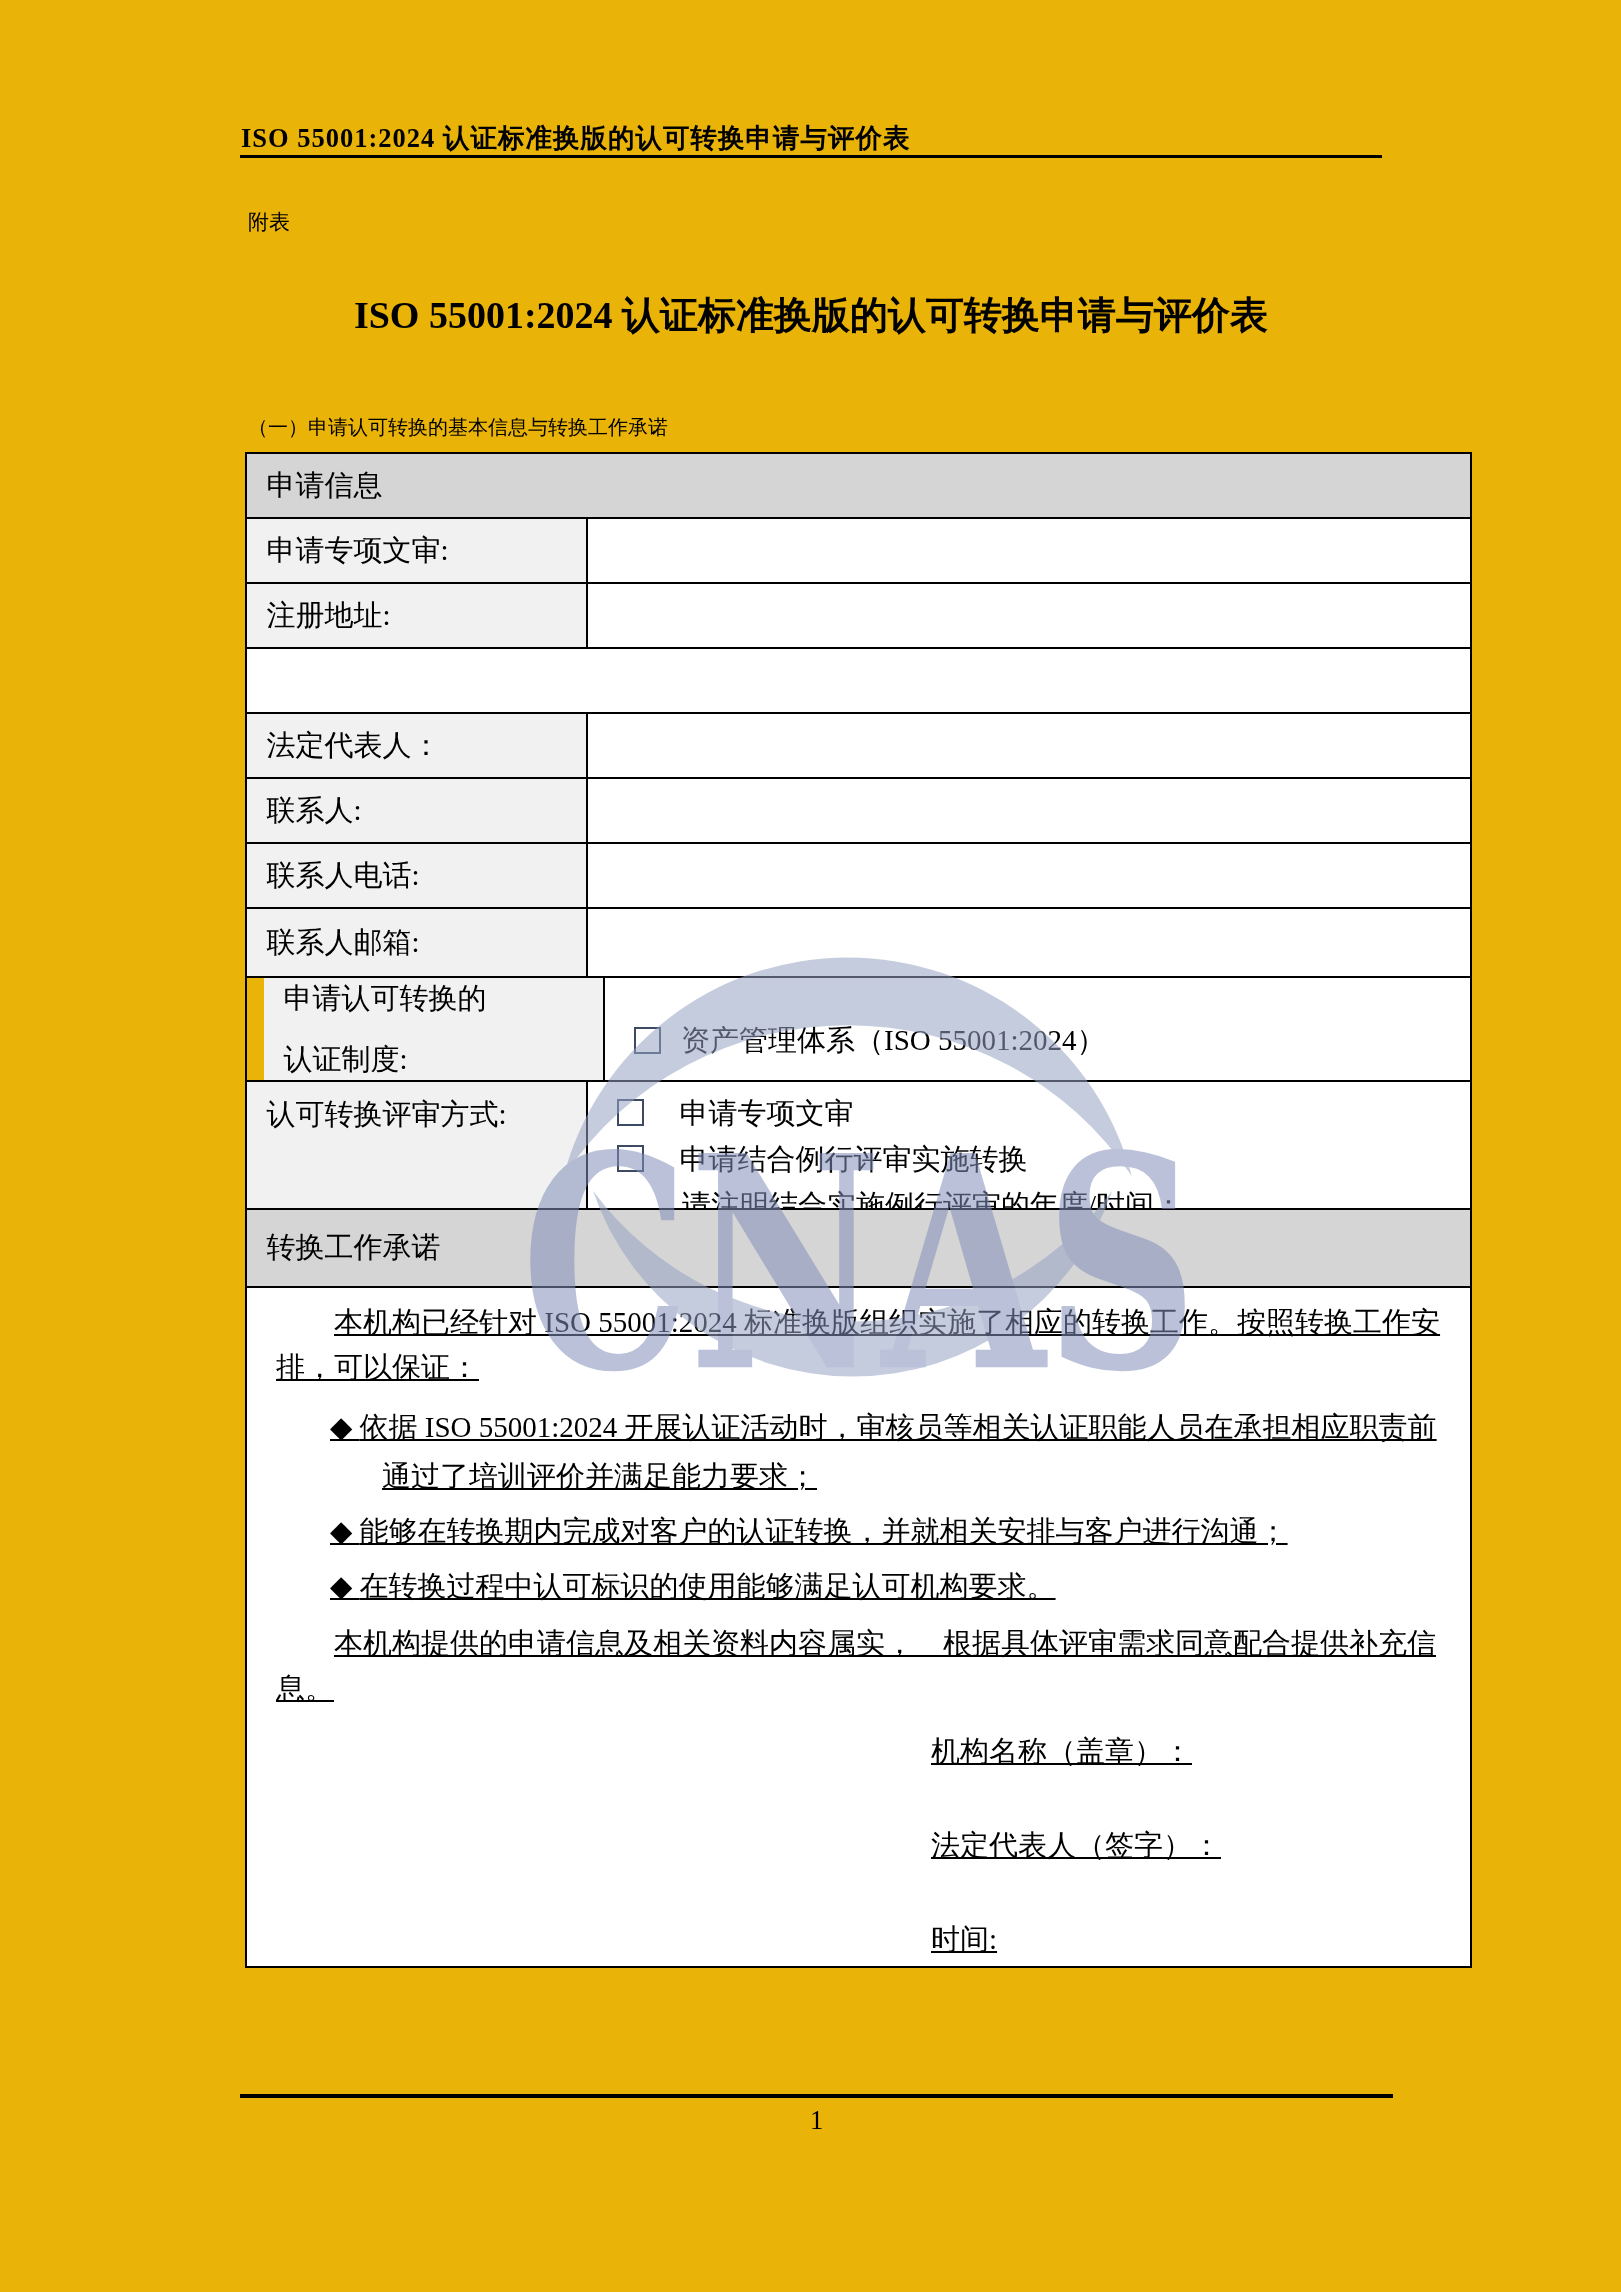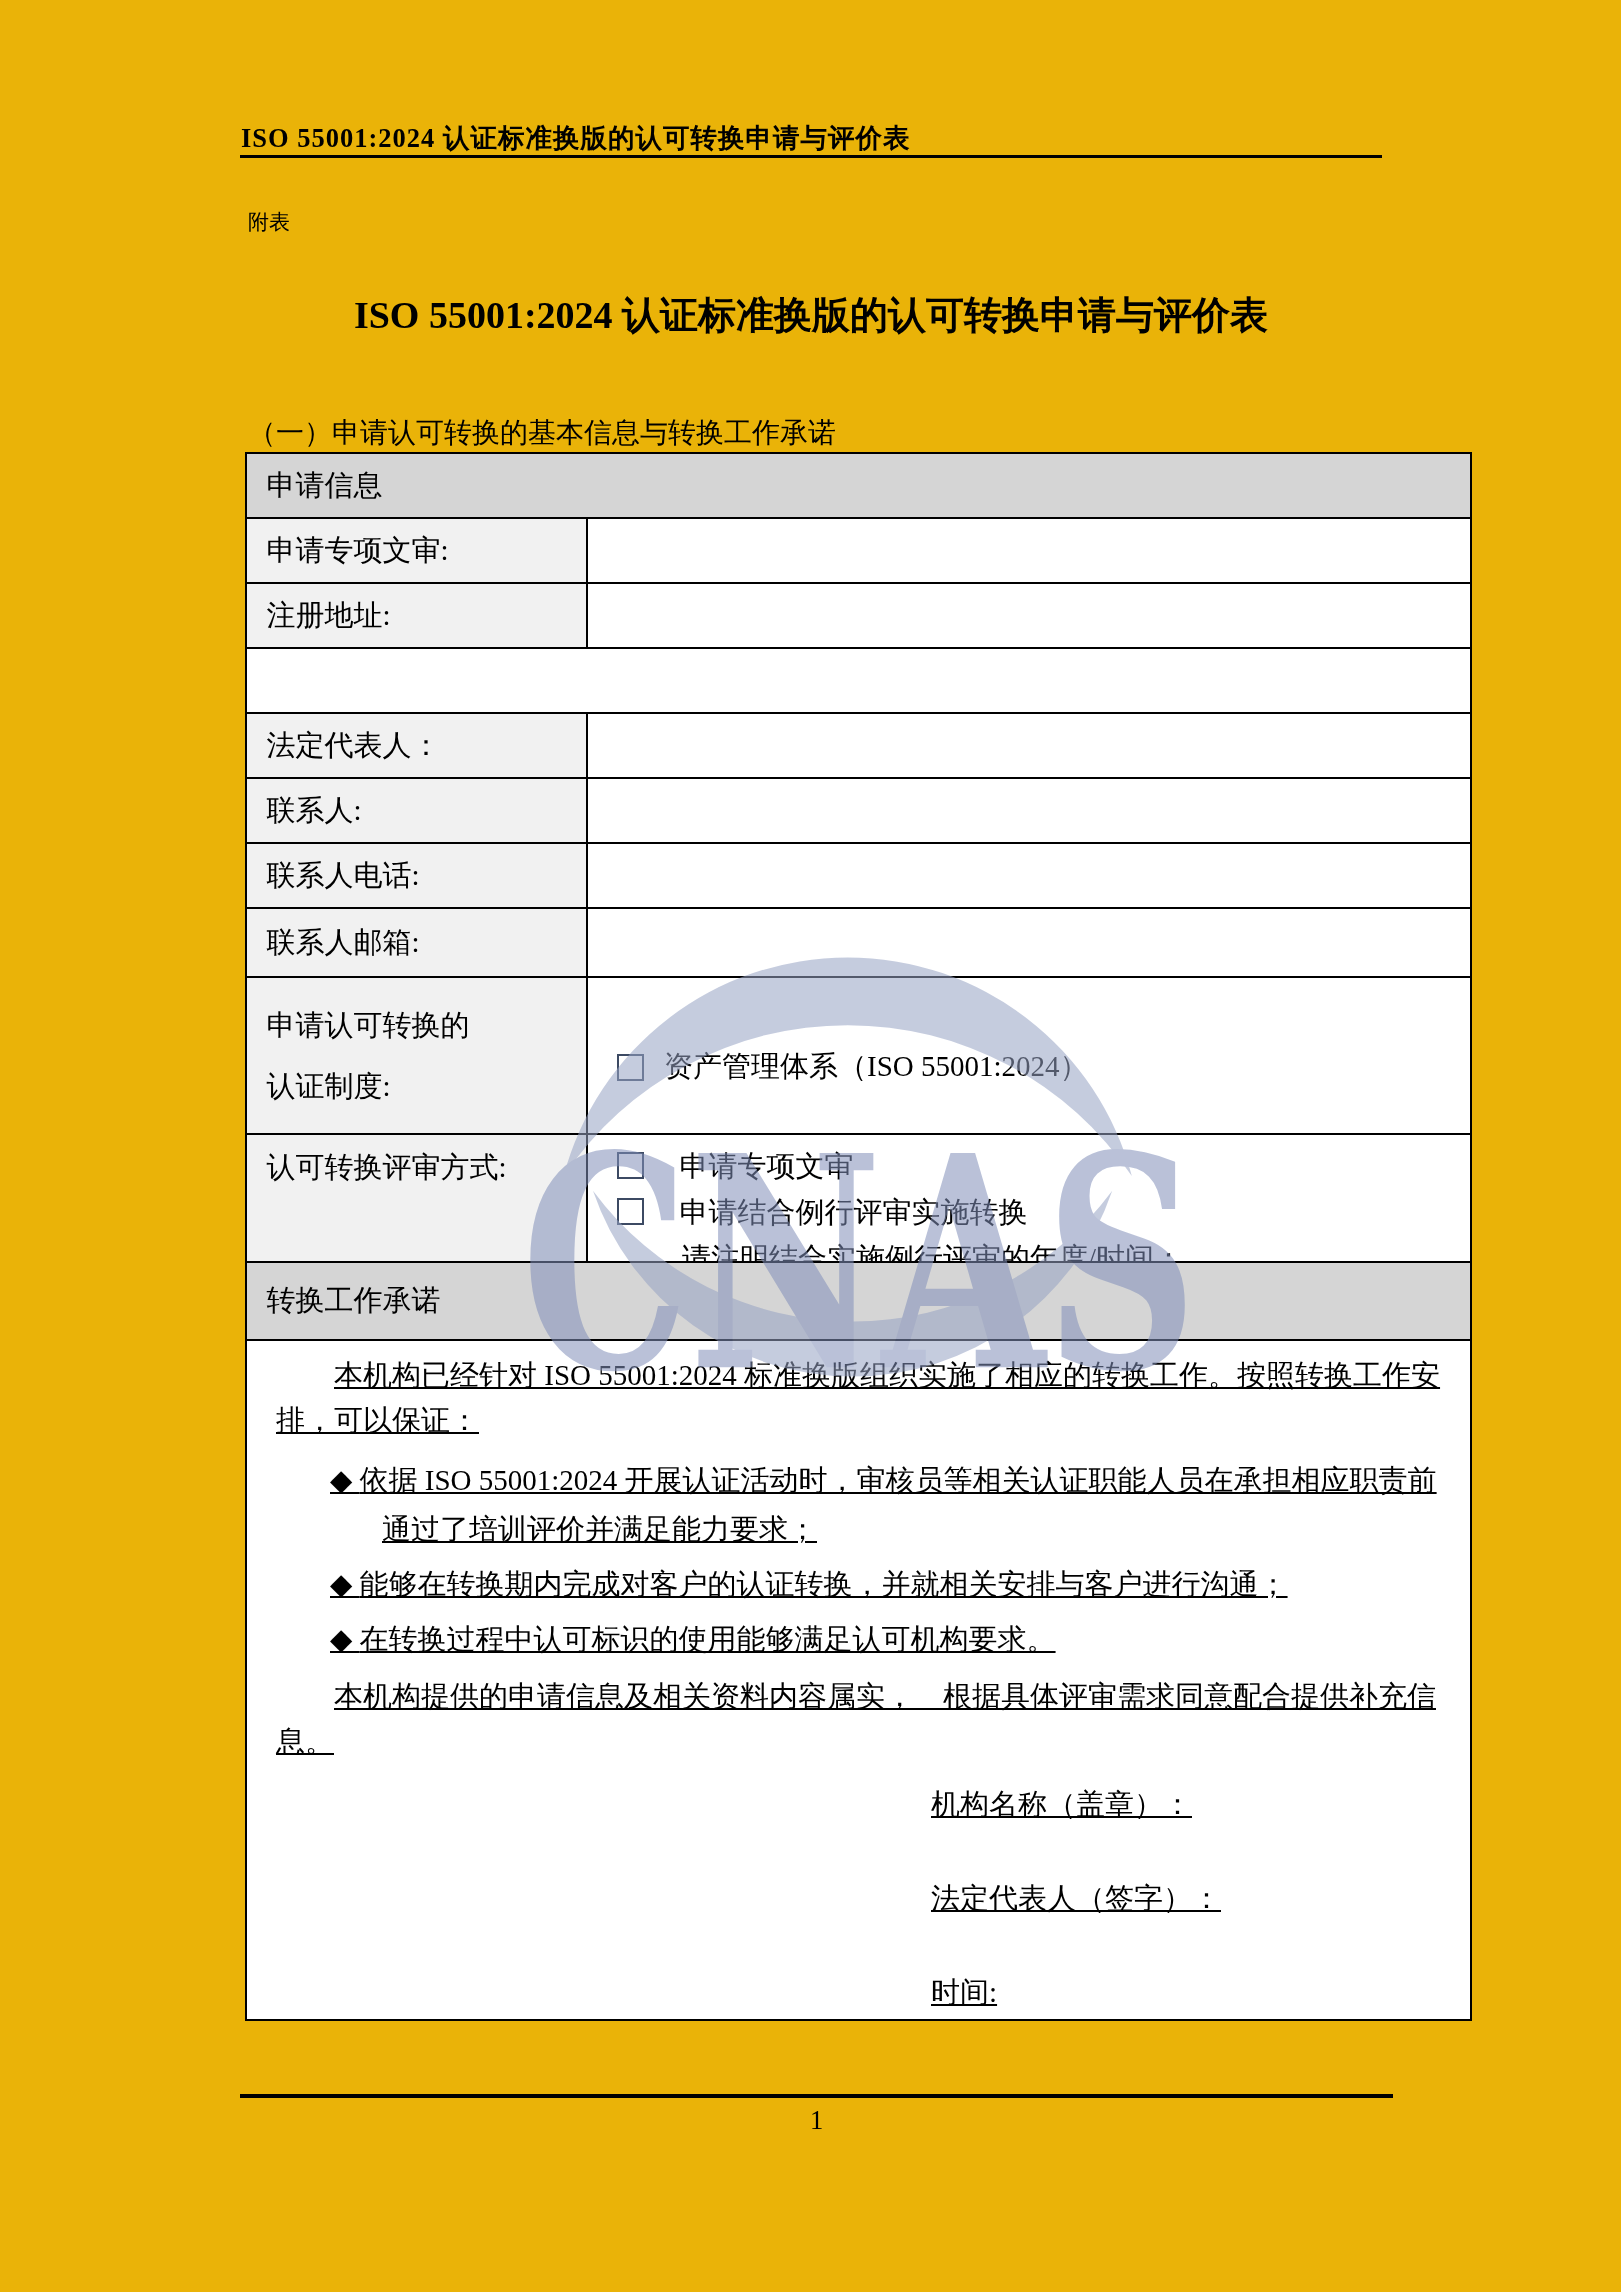--- a/index.html
+++ b/index.html
@@ -13,38 +13,38 @@
   .hdr-text {
     position:absolute; left:241px; top:120px; font-size:26.5px; font-weight:bold;
     letter-spacing:1px; white-space:nowrap;
   }
   .hdr-line { position:absolute; left:240px; top:155px; width:1142px; height:2.9px; background:#000; }
   .appendix { position:absolute; left:248px; top:208px; font-size:21px; }
   .doc-title {
     position:absolute; left:240px; top:290px; width:1142px; text-align:center;
     font-size:38px; font-weight:bold; white-space:nowrap;
   }
-  .section-heading { position:absolute; left:248px; top:414px; font-size:28px; }
+  .section-heading { position:absolute; left:248px; top:414px; font-size:20px; }
 
   
   .tbl {
     position:absolute; left:245px; top:452px; width:1227px;
     border:2px solid #000; font-size:29px;
   }
   .trow { display:flex; border-bottom:2px solid #000; }
   .trow:last-child { border-bottom:none;text-decoration:underline; }
   .cell-label {
     width:341px; border-right:2px solid #000; background:#f1f1f1;
     padding-left:19.6px; display:flex; align-items:center;
   }
   .cell-value { flex:1; background:#fff; }
   .row-gray { background:#d5d5d5; padding-left:19.6px; display:flex; align-items:center; }
   .h66 { height:65px; } .h70 { height:69px; }
 
-  .row-scheme { height:157px; }
+  .row-scheme { height:104px;padding-left:17px; }
   .row-scheme .cell-label { flex-direction:column; align-items:flex-start; justify-content:center; }
   .row-scheme .cell-label span { line-height:61px; }
   .row-scheme .cell-value { display:flex; align-items:center; padding-top:23.5px; padding-left:29px;font-family:Liberation Serif, serif; }
 
   .row-review { height:128px; }
   .row-review .cell-label { align-items:flex-start; padding-top:9.8px; line-height:45px; }
   .row-review .cell-value { padding-top:7.8px; padding-left:29px; }
   .opt-line { line-height:46px; display:flex; align-items:center; }
   .note-line { line-height:46px; margin-left:65px; }
 

